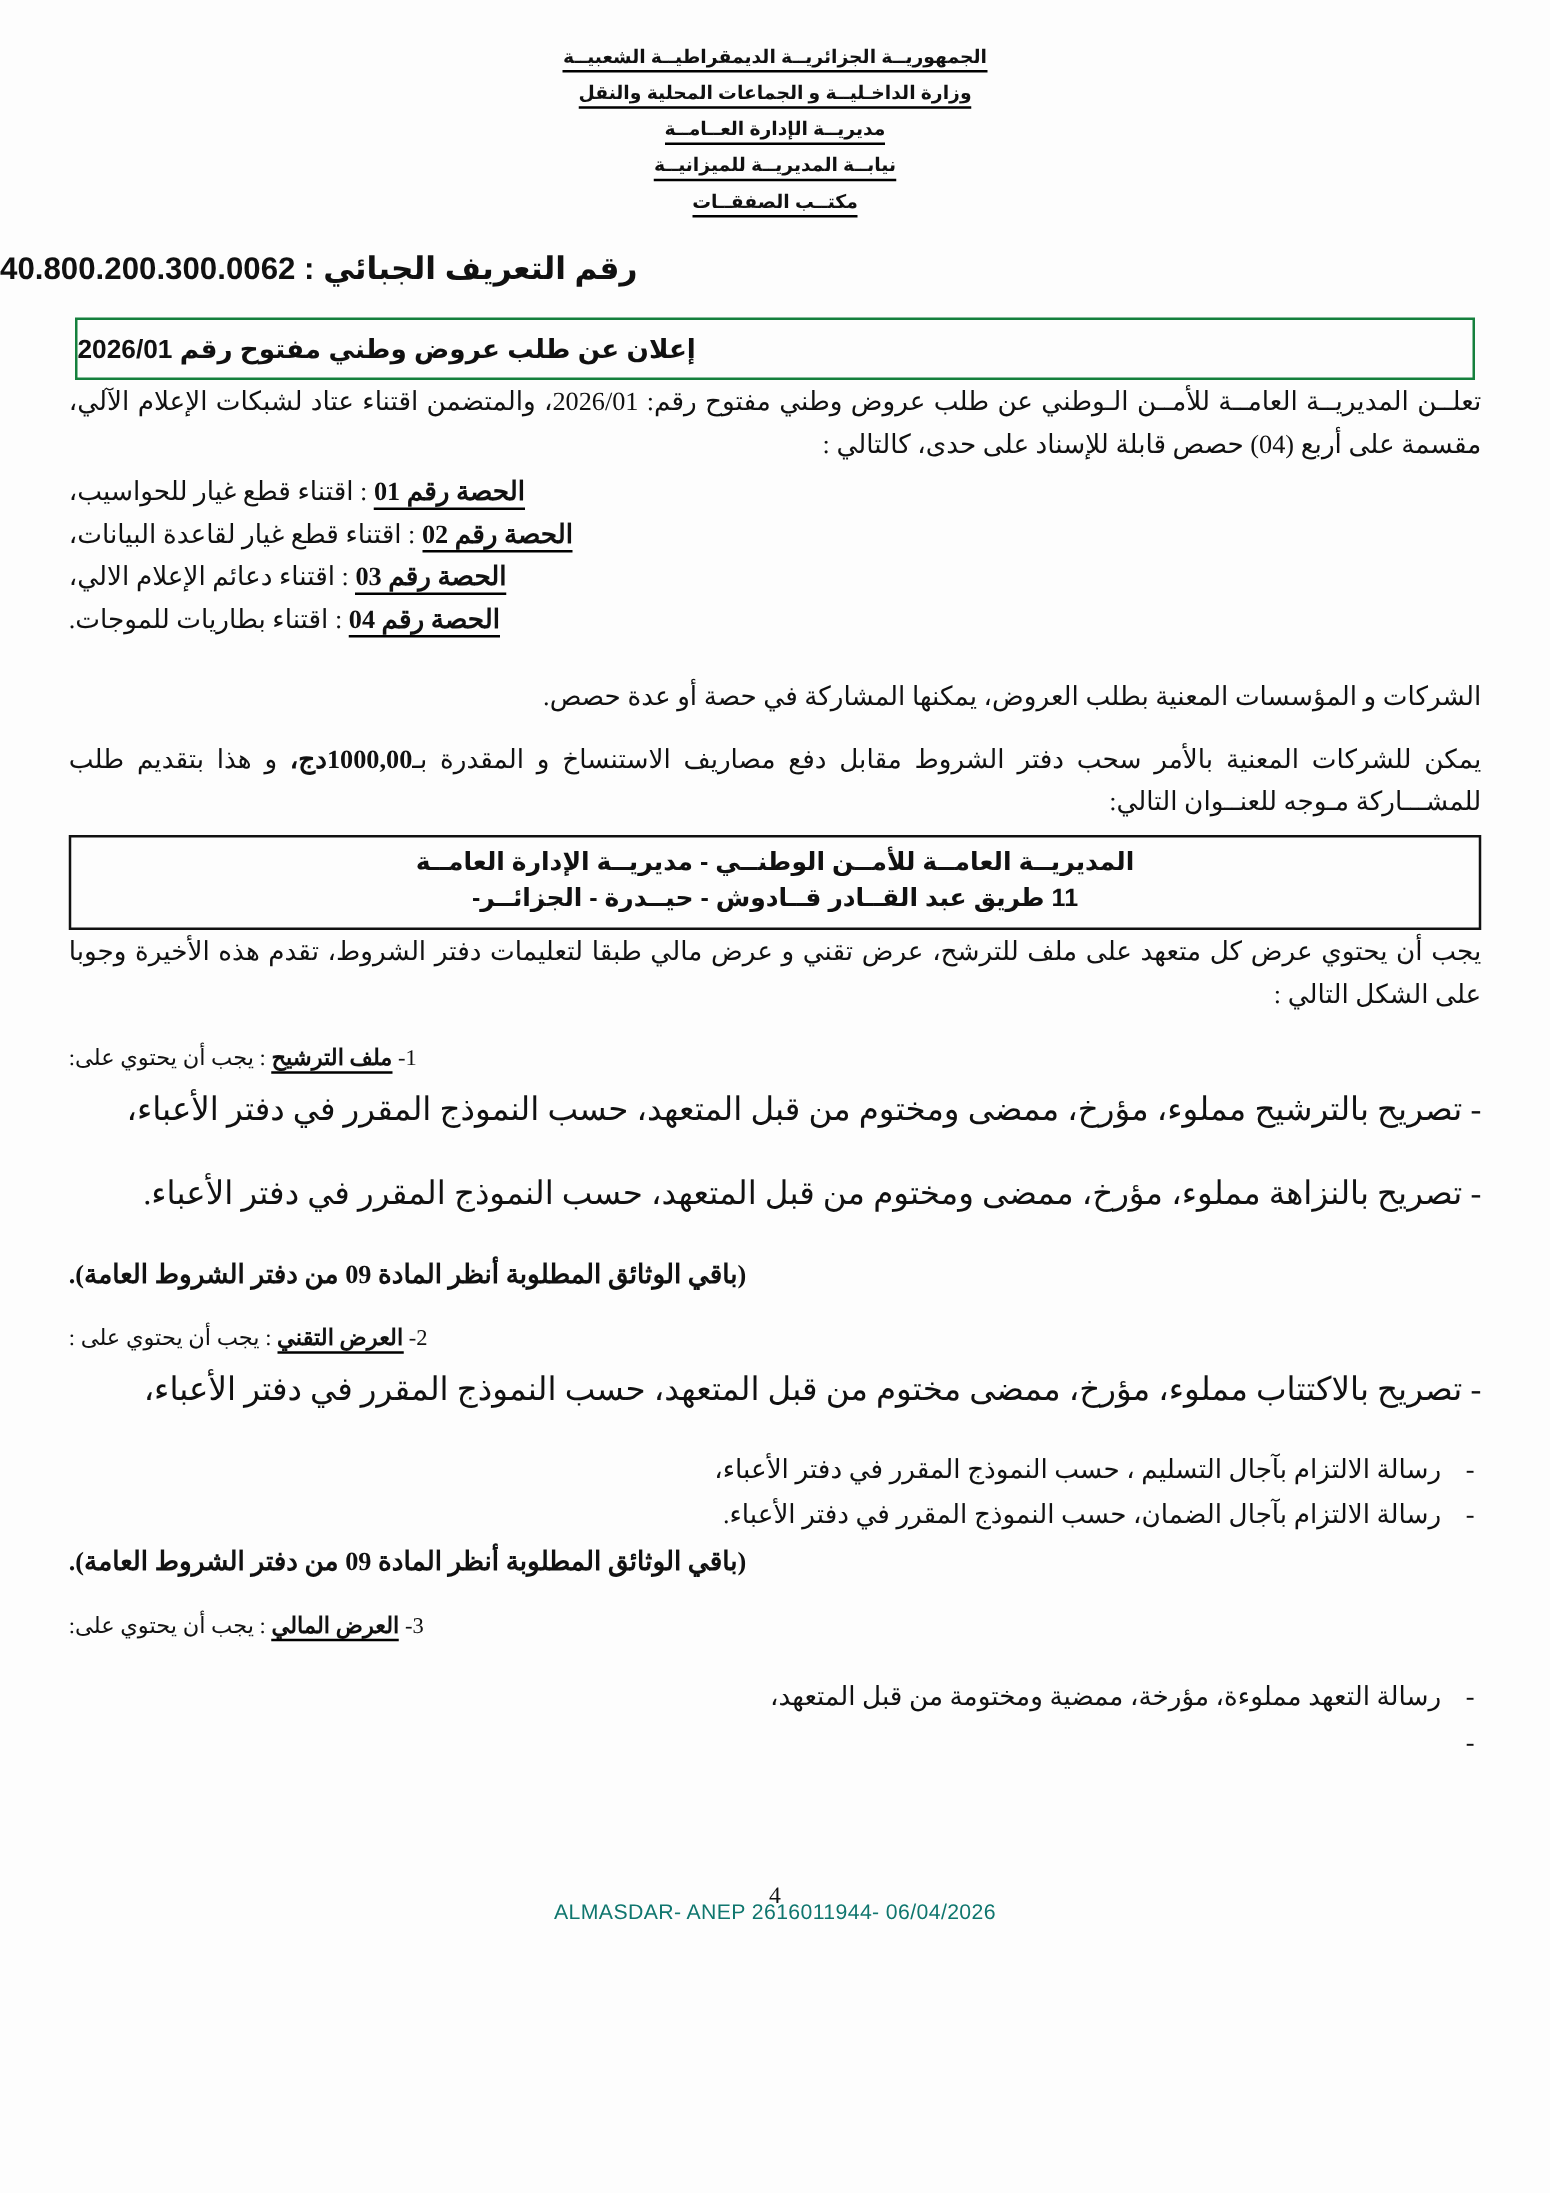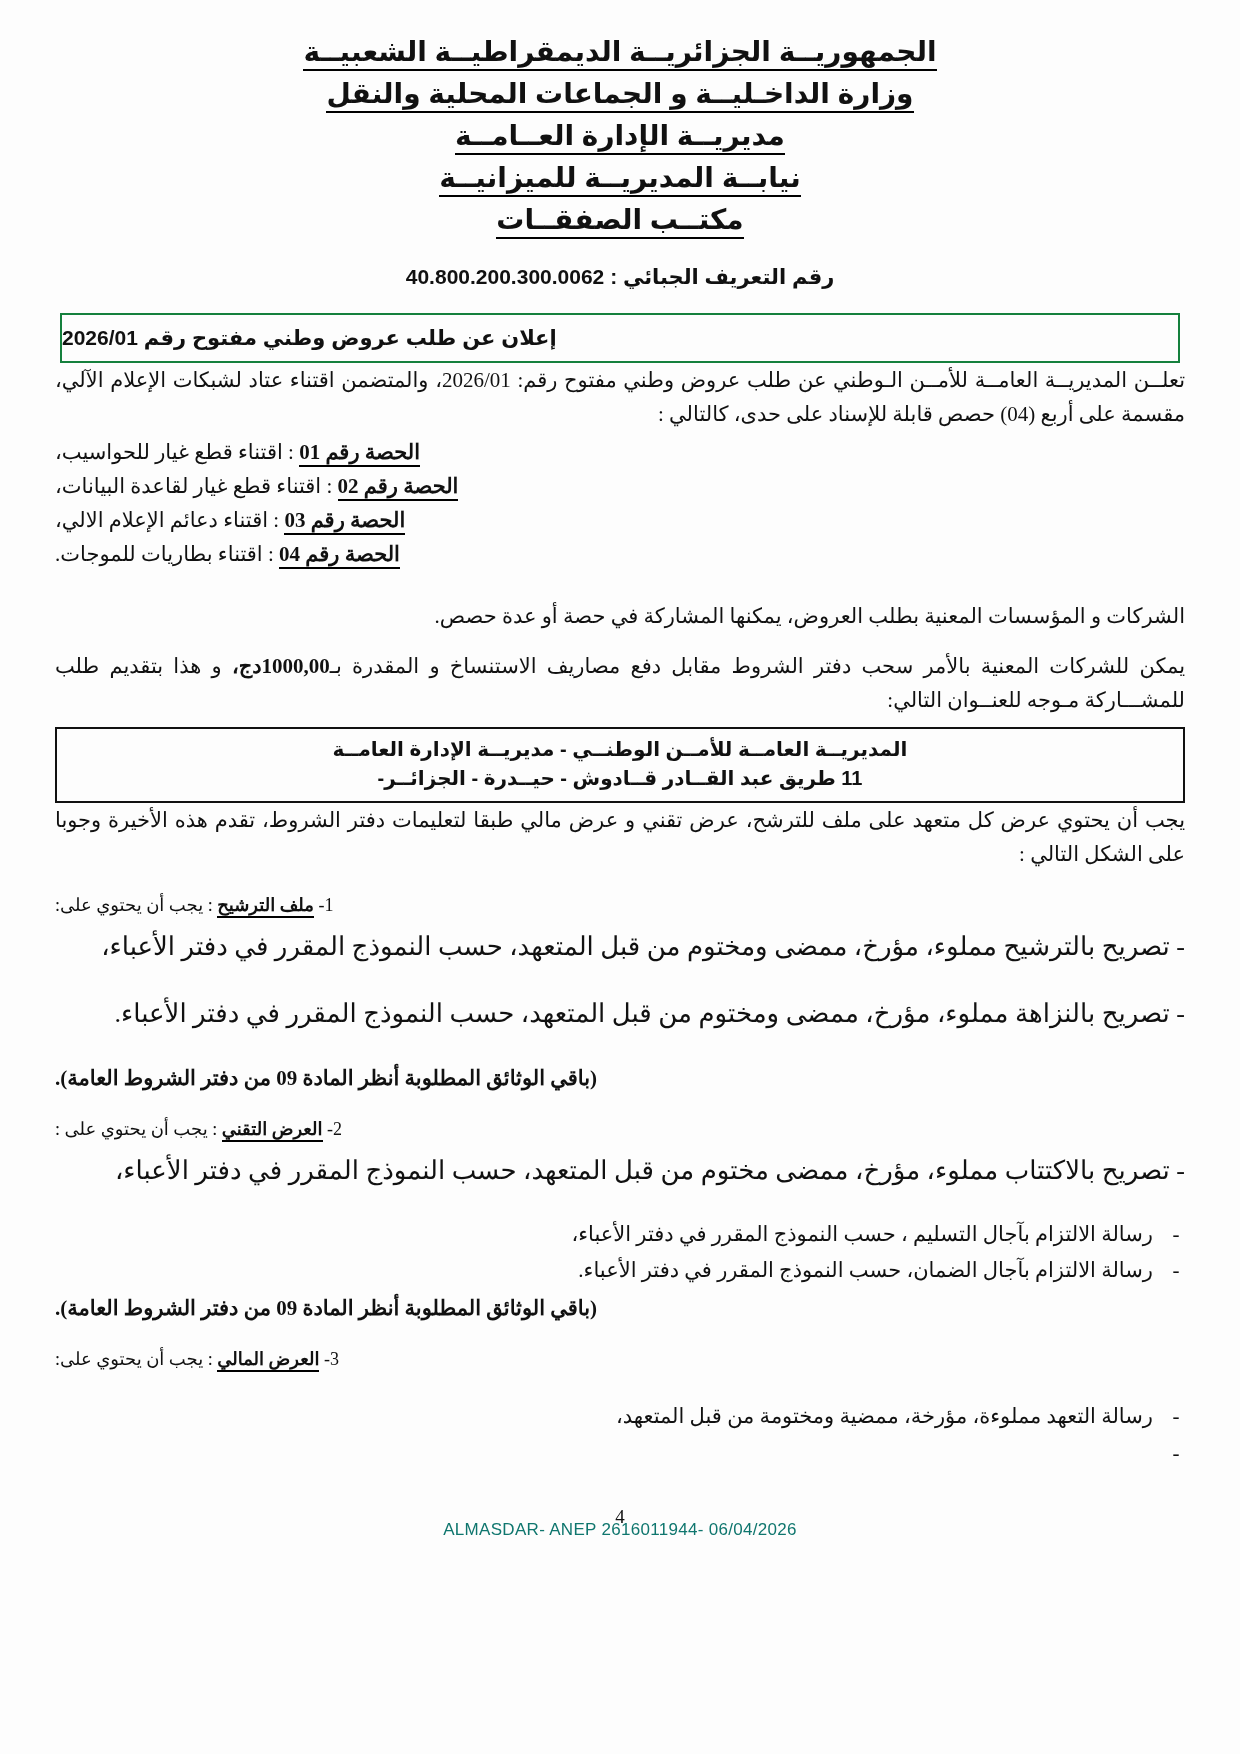--- a/index.html
+++ b/index.html
@@ -20,38 +20,38 @@
   }
 
   
   .letterhead {
     text-align: center;
     padding-top: 38px;
   }
   .lh-line {
     font-family: "Liberation Sans", "DejaVu Sans", sans-serif;
     font-weight: bold;
-    font-size: 28px;
+    font-size: 15px;
     letter-spacing: 0.5px;
     line-height: 1.0;
     margin: 0 auto 9px auto;
     display: block;
   }
   .lh-line span.u {
     display: inline-block;
     border-bottom: 2.5px solid #000;
     padding-bottom: 3px;
   }
 
   
   .taxid {
-    text-align: center;
-    font-family: "Liberation Sans", "DejaVu Sans", sans-serif;
-    font-weight: bold;
-    font-size: 21px;
+    text-align: left;
+    font-family: "Liberation Sans", "DejaVu Sans", sans-serif;
+    font-weight: bold;
+    font-size: 25px;
     margin-top: 26px;
     direction: rtl;
   }
   .taxid .num {
     font-family: "Liberation Sans", "DejaVu Sans", sans-serif;
     letter-spacing: 0px;
   }
 
   
   .titlebox {

